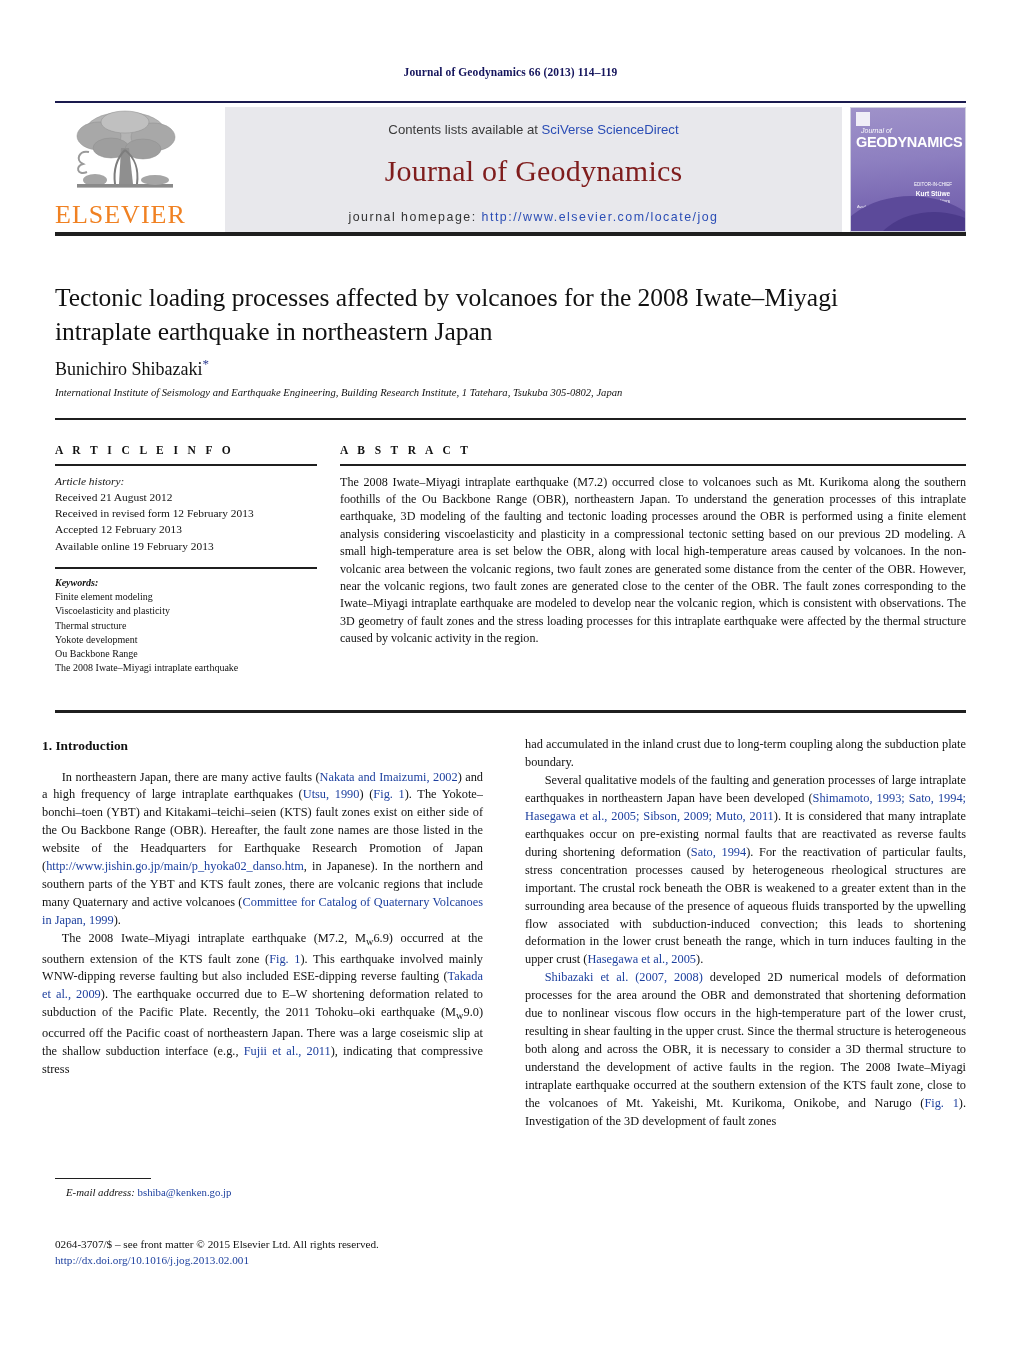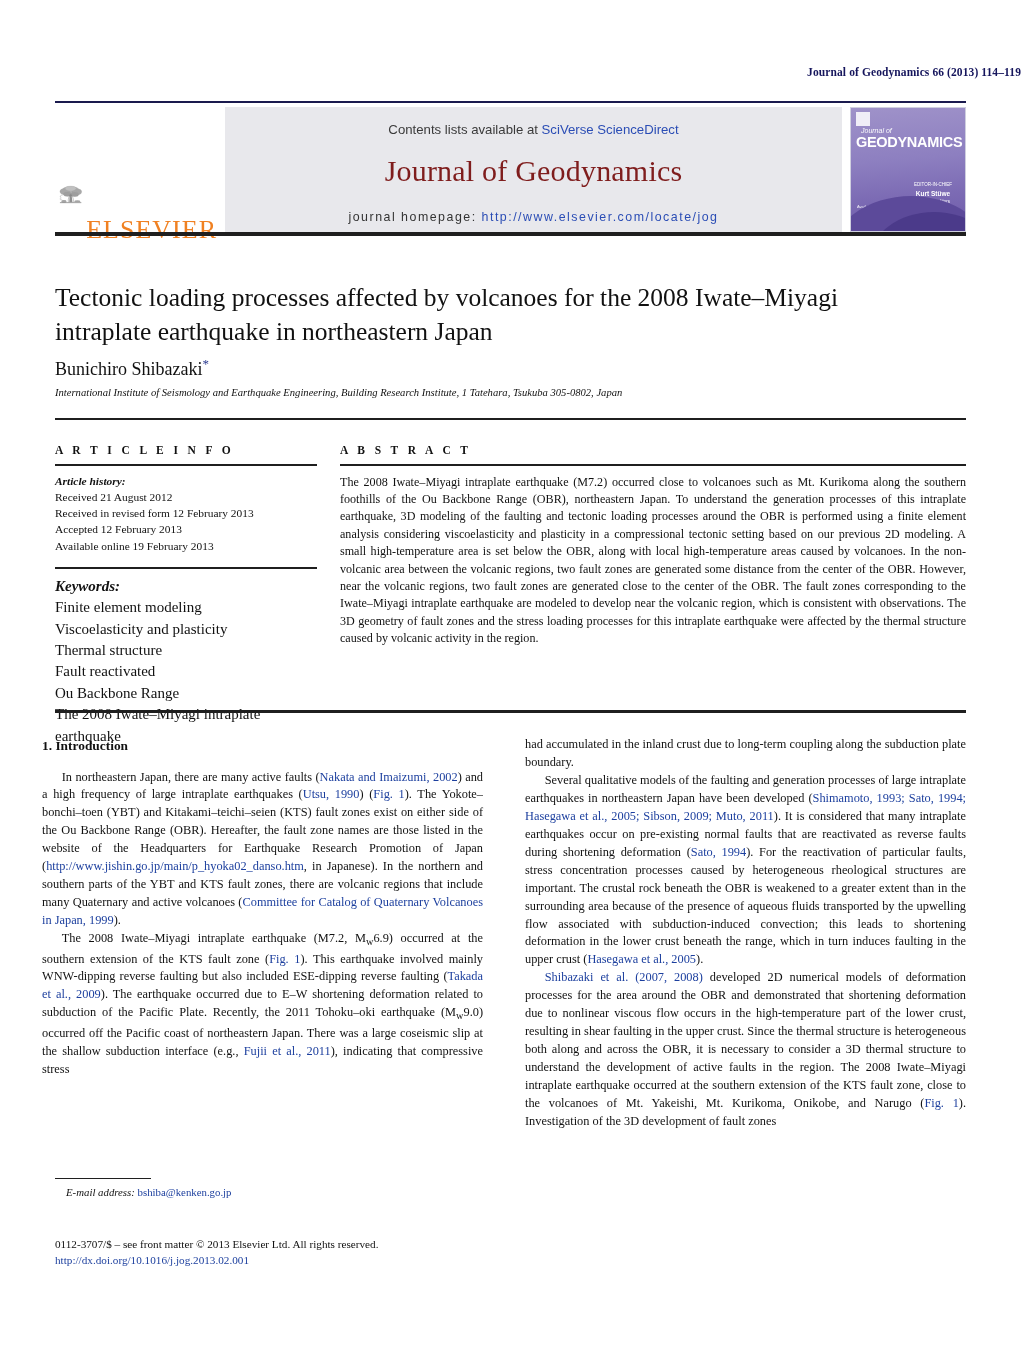--- a/index.html
+++ b/index.html
@@ -9,34 +9,34 @@
     font-family:"Liberation Serif", serif;
     color:#000;
     position:relative;
     overflow:hidden;
   }
   .page{position:absolute;left:0;top:0;width:1021px;height:1351px;}
 
   
   .runhead{
     position:absolute;left:0;top:66px;width:1021px;
-    text-align:right;
+    text-align:center;
     font-family:"Liberation Serif", serif;
     font-weight:bold;font-size:11.5px;color:#15155c;
     letter-spacing:.1px;
   }
 
   
   .masthead{
     position:absolute;left:55px;top:101px;width:911px;height:129px;
     border-top:2.2px solid #1a1a4e;
   }
   .mast-logo{
-    position:absolute;left:0;top:15px;width:162px;height:125px;
-    display:flex;align-items:flex-end;justify-content:flex-end;
+    position:absolute;left:0;top:0;width:162px;height:125px;
+    display:flex;flex-direction:column;align-items:flex-start;justify-content:flex-end;
   }
   .tree-wrap{width:140px;height:95px;display:block;}
   .elsevier-word{
     font-family:"Liberation Serif", serif;
     font-size:26px;letter-spacing:1px;color:#f08122;
     line-height:1;margin-top:1px;
   }
   .mast-center{
     position:absolute;left:170px;top:4px;width:617px;height:125px;
     background:#e8e8ec;
@@ -125,23 +125,23 @@
   
   .infocol{position:absolute;left:55px;top:444px;width:262px;}
   .abscol{position:absolute;left:340px;top:444px;width:626px;}
 
   .sec-head{
     font-family:"Liberation Serif", serif;
     font-weight:bold;font-size:11.5px;letter-spacing:3.4px;color:#111;
   }
   .thin-rule{height:1.6px;background:#1f1f1f;margin-top:8px;}
   .hist{margin-top:7px;font-size:11.4px;line-height:1.43;color:#111;}
-  .hist .it{font-style:italic;font-weight:bold;}
+  .hist .it{font-style:italic;font-weight:normal;}
   .kw-rule{height:1.6px;background:#1f1f1f;margin-top:13px;}
-  .kw{margin-top:7px;font-size:15px;line-height:1.43;color:#111;}
+  .kw{margin-top:7px;font-size:10px;line-height:1.43;color:#111;}
   .kw .it{font-style:italic;font-weight:bold;}
   .abs-rule{height:1.6px;background:#1f1f1f;margin-top:8px;}
   .abstract{
     margin-top:8px;font-size:12.1px;line-height:1.44;text-align:justify;color:#111;
   }
   .copy{margin-top:11px;text-align:right;font-size:11.6px;color:#111;}
   .rule-bottom{
     position:absolute;left:55px;top:710px;width:911px;height:2.6px;background:#1f1f1f;
   }
 
@@ -247,21 +247,21 @@
       <div>Received in revised form 12 February 2013</div>
       <div>Accepted 12 February 2013</div>
       <div>Available online 19 February 2013</div>
     </div>
     <div class="kw-rule"></div>
     <div class="kw">
       <div class="it">Keywords:</div>
       <div>Finite element modeling</div>
       <div>Viscoelasticity and plasticity</div>
       <div>Thermal structure</div>
-      <div>Fault reactivated</div>
+      <div>Yokote development</div>
       <div>Ou Backbone Range</div>
       <div>The 2008 Iwate–Miyagi intraplate earthquake</div>
     </div>
   </div>
 
   <div class="abscol">
     <div class="sec-head">A B S T R A C T</div>
     <div class="abs-rule"></div>
     <div class="abstract">The 2008 Iwate–Miyagi intraplate earthquake (M7.2) occurred close to volcanoes such as Mt. Kurikoma along the southern foothills of the Ou Backbone Range (OBR), northeastern Japan. To understand the generation processes of this intraplate earthquake, 3D modeling of the faulting and tectonic loading processes around the OBR is performed using a finite element analysis considering viscoelasticity and plasticity in a compressional tectonic setting based on our previous 2D modeling. A small high-temperature area is set below the OBR, along with local high-temperature areas caused by volcanoes. In the non-volcanic area between the volcanic regions, two fault zones are generated some distance from the center of the OBR. However, near the volcanic regions, two fault zones are generated close to the center of the OBR. The fault zones corresponding to the Iwate–Miyagi intraplate earthquake are modeled to develop near the volcanic region, which is consistent with observations. The 3D geometry of fault zones and the stress loading processes for this intraplate earthquake were affected by the thermal structure caused by volcanic activity in the region.</div>
   </div>
@@ -289,17 +289,17 @@
 
   <div class="fn-rule"></div>
   <div class="footnote">
     <div style="padding-left:11px">
       <span class="em">E-mail address:</span>
       <span class="lnk">bshiba@kenken.go.jp</span>
     </div>
   </div>
 
   <div class="imprint">
-    <div>0112-3707/$ – see front matter © 2013 Elsevier Ltd. All rights reserved.</div>
+    <div>0264-3707/$ – see front matter © 2015 Elsevier Ltd. All rights reserved.</div>
     <div class="doi">http://dx.doi.org/10.1016/j.jog.2013.02.001</div>
   </div>
 
 </div>
 
 </body></html>

